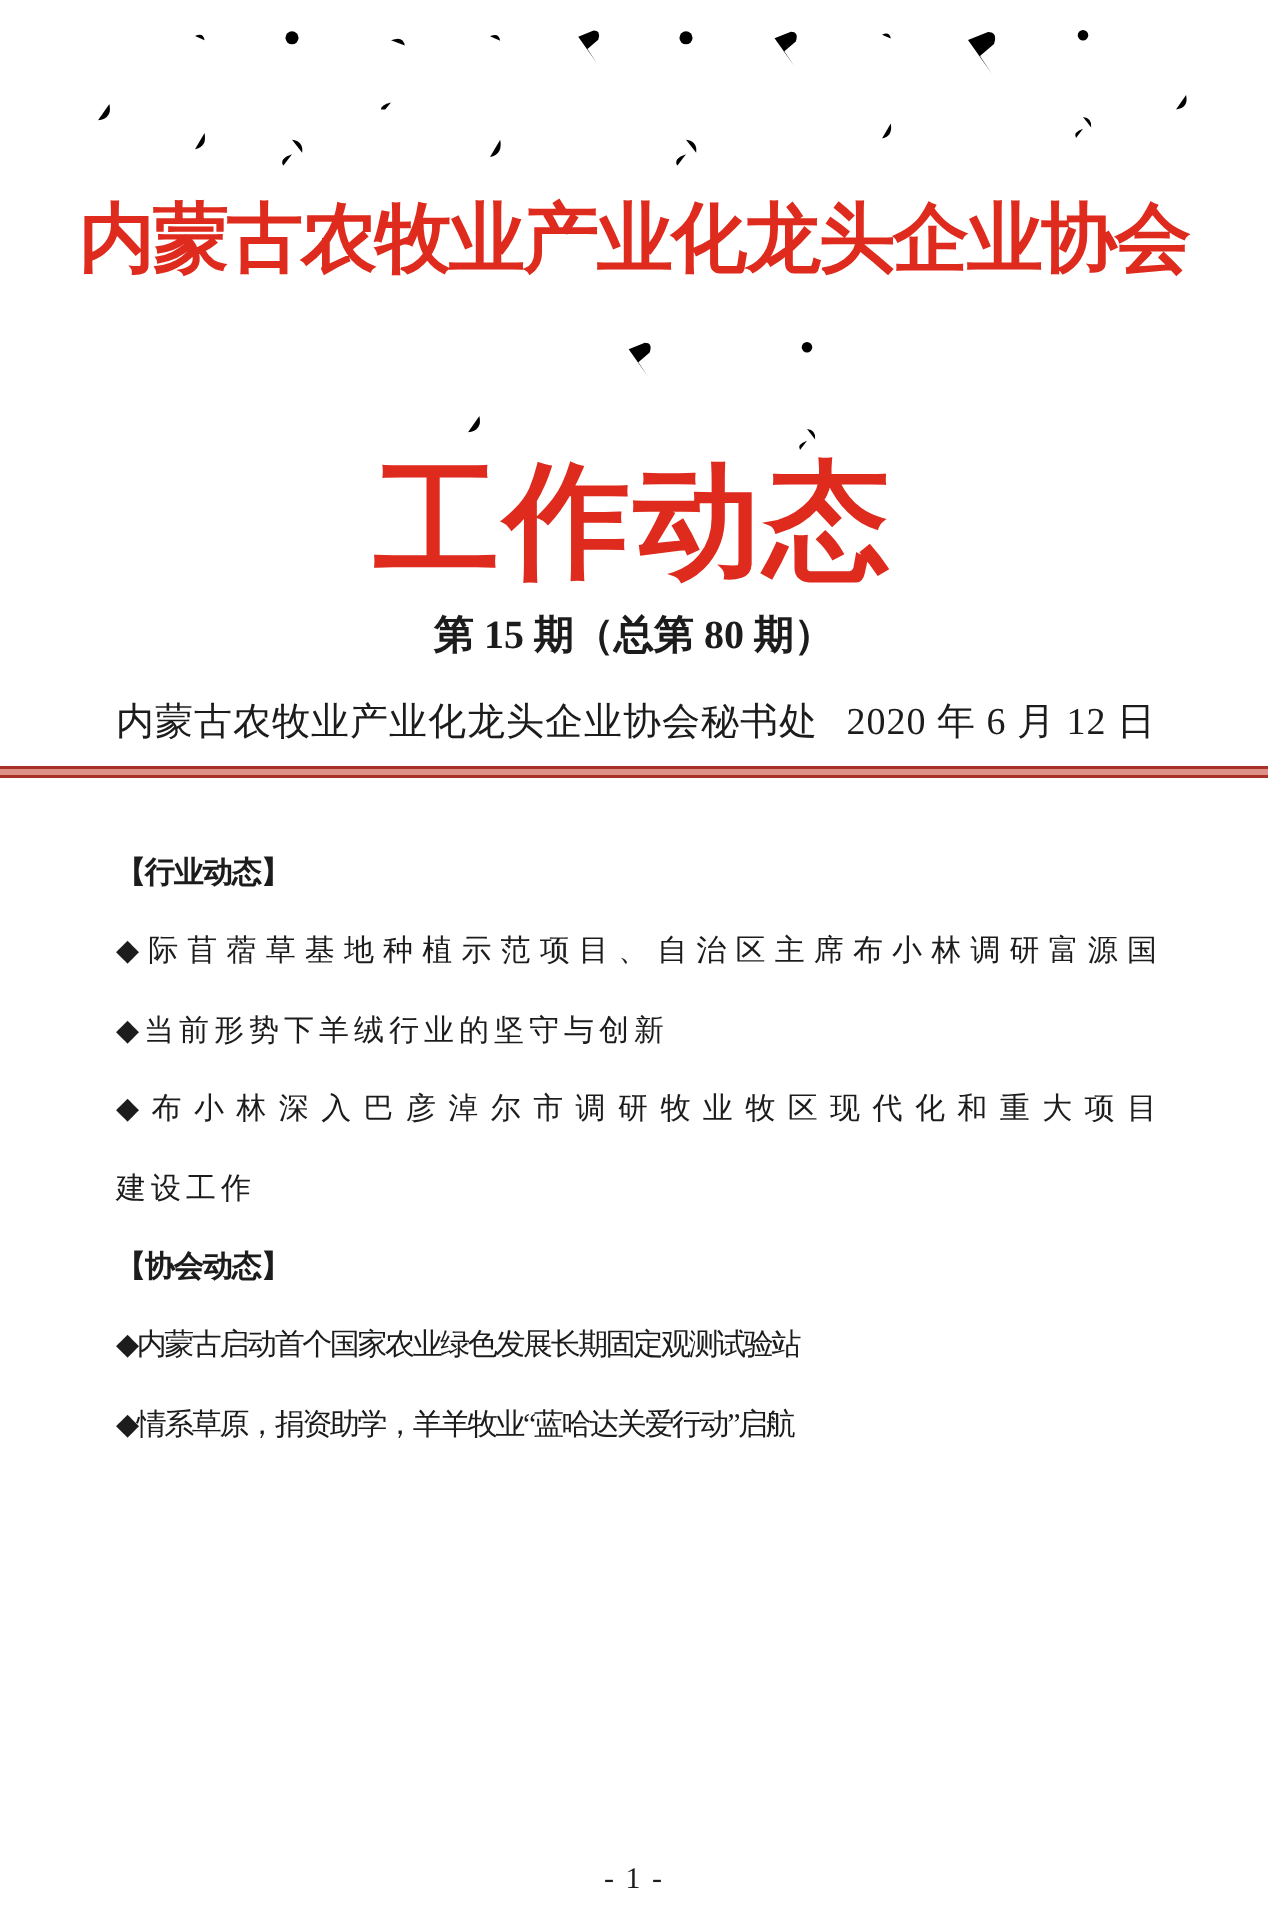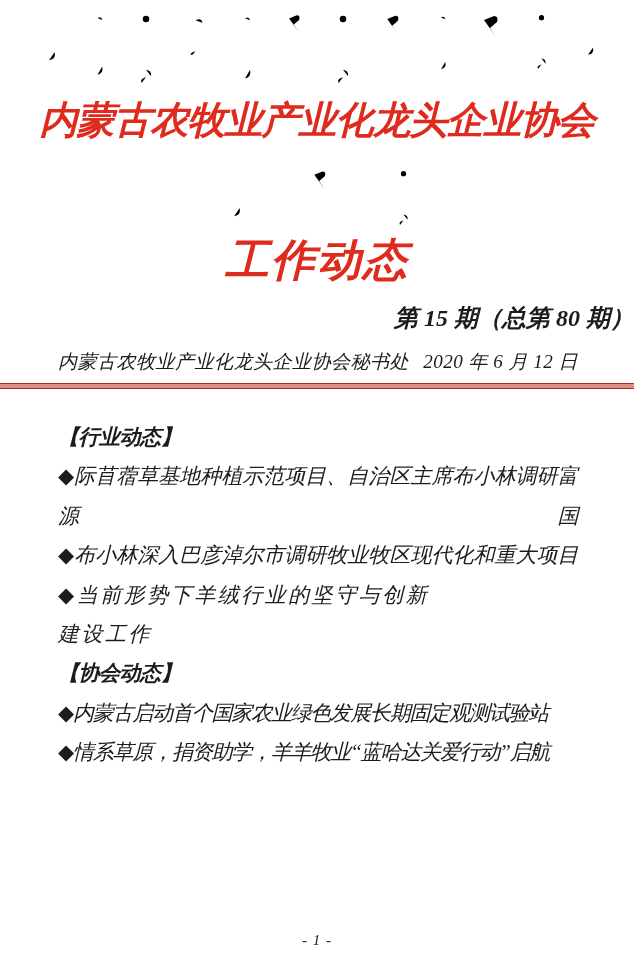--- a/index.html
+++ b/index.html
@@ -10,41 +10,41 @@
   }
   *{margin:0;padding:0;box-sizing:border-box;}
   html,body{background:#ffffff;}
   body{
     font-family:"Liberation Serif","DejaVu Serif",serif;
     color:var(--text);
   }
   .page{
     position:relative;
     width:634px;height:955px;
-    margin:0 auto;background:#ffffff;overflow:hidden;font-style:italic;
+    margin:0 auto;background:#ffffff;overflow:hidden;
   }
   
   .mg-row{display:flex;align-items:flex-start;}
   .mg-top{margin:13px 38px 0 40px;height:74px;justify-content:space-between;}
   .mg-mid{margin:24px 0 0;height:58px;justify-content:center;gap:68px;}
   .mg{display:block;}
   
   .org-title{
     margin-top:8px;text-align:center;
     font-size:38px;font-weight:bold;letter-spacing:-1px;
     color:var(--accent-red);line-height:50px;white-space:nowrap;
   }
   .bulletin-title{
     margin-top:-2px;text-align:center;
-    font-size:44px;font-weight:bold;letter-spacing:2px;
+    font-size:63px;font-weight:bold;letter-spacing:2px;
     color:var(--accent-red);line-height:72px;
   }
   .issue-line{
-    margin-top:8px;text-align:right;
-    font-size:24px;font-weight:bold;line-height:26px;
+    margin-top:8px;text-align:center;
+    font-size:20px;font-weight:bold;line-height:26px;
   }
   .pub-row{
     margin:18px 56px 0 58px;
     display:flex;justify-content:space-between;align-items:flex-start;
     font-size:19px;line-height:26px;letter-spacing:0.5px;white-space:nowrap;
   }
   .red-rule{
     margin-top:8px;width:100%;height:6px;
     background:linear-gradient(to bottom,
       var(--rule-dark) 0 22%,
@@ -52,21 +52,21 @@
       var(--rule-dark) 78% 100%);
   }
   
   .toc{margin:29px 56px 0 58px;}
   .toc-heading{
     text-align:center;font-size:22px;font-weight:bold;
     letter-spacing:6px;line-height:28px;
   }
   .toc-list{margin-top:12px;}
   .toc-line{
-    font-size:21px;line-height:39.4px;letter-spacing:2.5px;
+    font-size:15px;line-height:39.4px;letter-spacing:2.5px;
     text-align:left;
   }
   .toc-line.section-header{font-weight:bold;letter-spacing:-0.5px;}
   .toc-line.full{letter-spacing:-0.5px;text-align:justify;text-align-last:justify;}
   .toc-line.tight{letter-spacing:-1.2px;}
   
   .page-footer{
     position:absolute;left:0;bottom:6px;width:100%;
     text-align:center;font-size:15px;letter-spacing:1px;
   }
@@ -183,22 +183,22 @@
     </div>
   </header>
 
   <div class="red-rule"></div>
 
   <main class="toc">
 
     <div class="toc-list">
       <div class="toc-line section-header">【行业动态】</div>
       <div class="toc-line full">◆际苜蓿草基地种植示范项目、自治区主席布小林调研富源国</div>
+      <div class="toc-line">◆当前形势下羊绒行业的坚守与创新</div>
       <div class="toc-line full">◆布小林深入巴彦淖尔市调研牧业牧区现代化和重大项目</div>
-      <div class="toc-line">◆当前形势下羊绒行业的坚守与创新</div>
       <div class="toc-line">建设工作</div>
       <div class="toc-line section-header">【协会动态】</div>
       <div class="toc-line tight">◆内蒙古启动首个国家农业绿色发展长期固定观测试验站</div>
       <div class="toc-line tight">◆情系草原，捐资助学，羊羊牧业“蓝哈达关爱行动”启航</div>
     </div>
   </main>
 
   <footer class="page-footer">
     <span>- 1 -</span>
   </footer>

